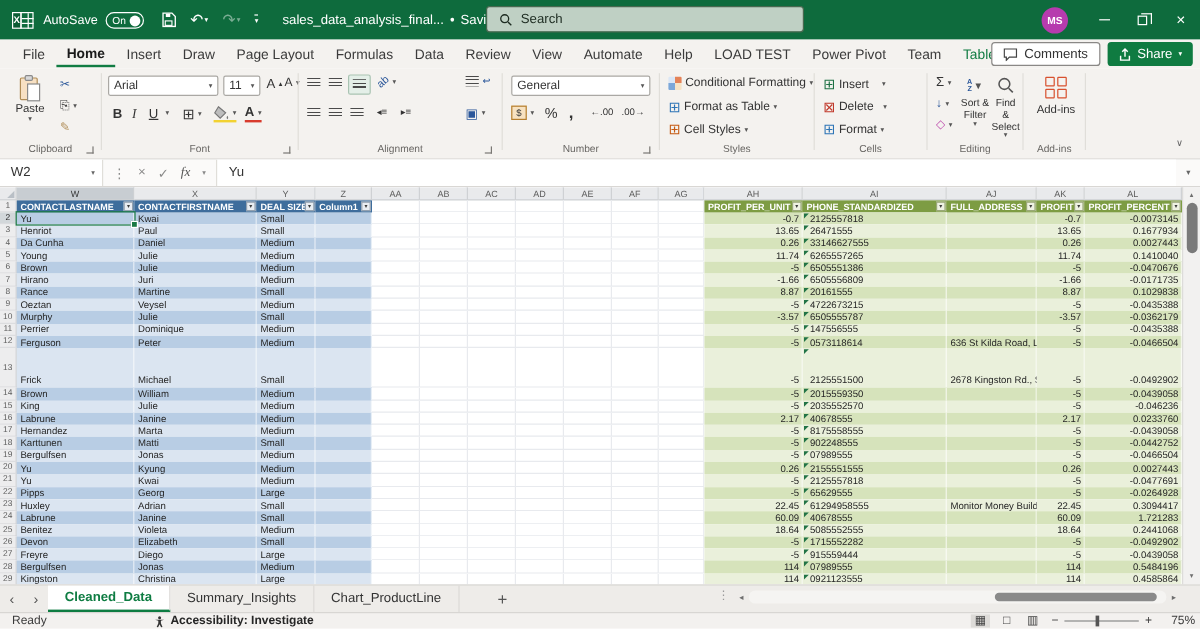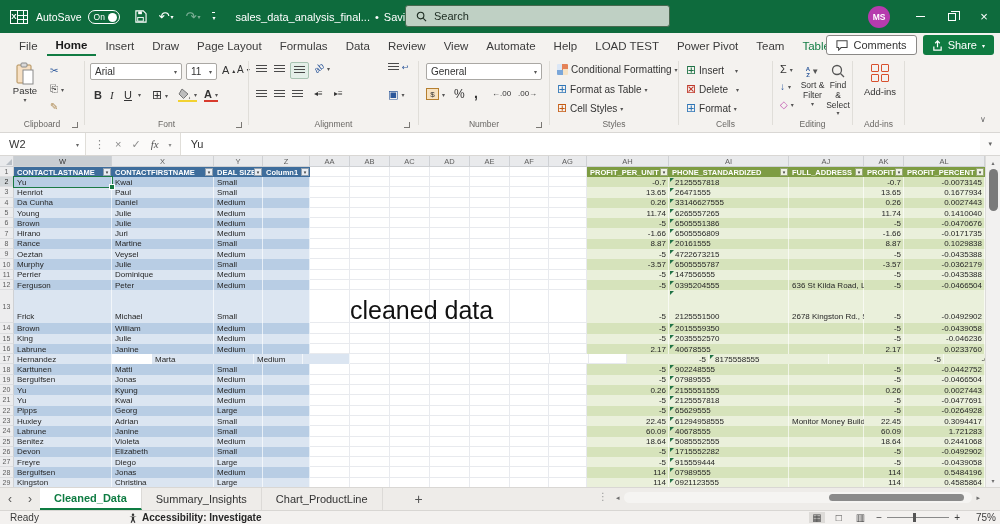--- a/index.html
+++ b/index.html
@@ -463,21 +463,20 @@
       <span>✓</span>
       <span class="fx">fx</span>
       <span style="font-size:6px;">▾</span>
     </div>
     <div class="fvalue">Yu</div>
     <div class="fbar-chev">▾</div>
   </div>
 
   <div class="grid-area">
     <div class="sel-overlay"></div>
-    <div class="overlay-text">cleaned data</div>
   <div class="grow letters">
         <div class="ghead t-rowhdr" style="width: 14px;">
           <span class="corner-tri"></span>
         </div>
         <div class="ghead t-blue selhead" style="width: 98px;">W</div>
         <div class="ghead t-blue" style="width: 102px;">X</div>
         <div class="ghead t-blue" style="width: 49px;">Y</div>
         <div class="ghead t-blue" style="width: 47px;">Z</div>
         <div class="ghead t-plain" style="width: 40px;">AA</div>
         <div class="ghead t-plain" style="width: 40px;">AB</div>
@@ -926,21 +925,21 @@
         <div class="c t-plain" style="width: 40px;"></div>
         <div class="c t-plain" style="width: 40px;"></div>
         <div class="c t-plain" style="width: 40px;"></div>
         <div class="c t-plain" style="width: 40px;"></div>
         <div class="c t-plain" style="width: 39px;"></div>
         <div class="c t-plain" style="width: 38px;"></div>
         <div class="c green num dark" style="width: 82px;">
           <span>-5</span>
         </div>
         <div class="c green phone tri dark" style="width: 120px;">
-          <span>0395204555</span>
+          <span>0573118614</span>
         </div>
         <div class="c green txt dark" style="width: 75px;">
           <span>636 St Kilda Road, Le</span>
         </div>
         <div class="c green num dark" style="width: 40px;">
           <span>-5</span>
         </div>
         <div class="c green num dark" style="width: 81px;">
           <span>-0.0466504</span>
         </div>
@@ -1091,21 +1090,21 @@
         </div>
         <div class="c green num dark" style="width: 81px;">
           <span>0.0233760</span>
         </div>
       </div>
       <div class="grow">
         <div class="rn" style="width: 14px;">17</div>
         <div class="c blue txt light" style="width: 98px;">
           <span>Hernandez</span>
         </div>
-        <div class="c blue txt light" style="width: 102px; margin-left: 40px;">
+        <div class="c blue txt light" style="width: 102px;">
           <span>Marta</span>
         </div>
         <div class="c blue txt light" style="width: 49px;">
           <span>Medium</span>
         </div>
         <div class="c blue txt light" style="width: 47px;">
           <span></span>
         </div>
         <div class="c t-plain" style="width: 40px;"></div>
         <div class="c t-plain" style="width: 40px;"></div>

